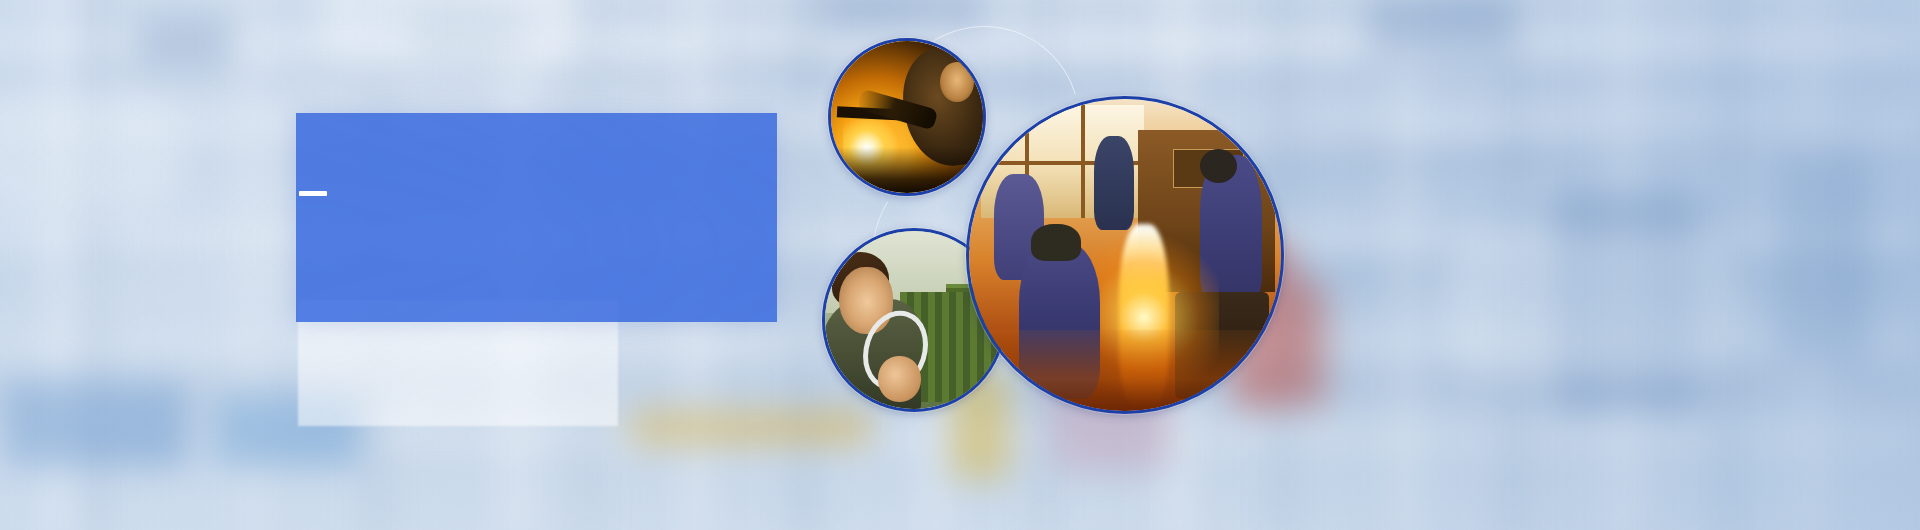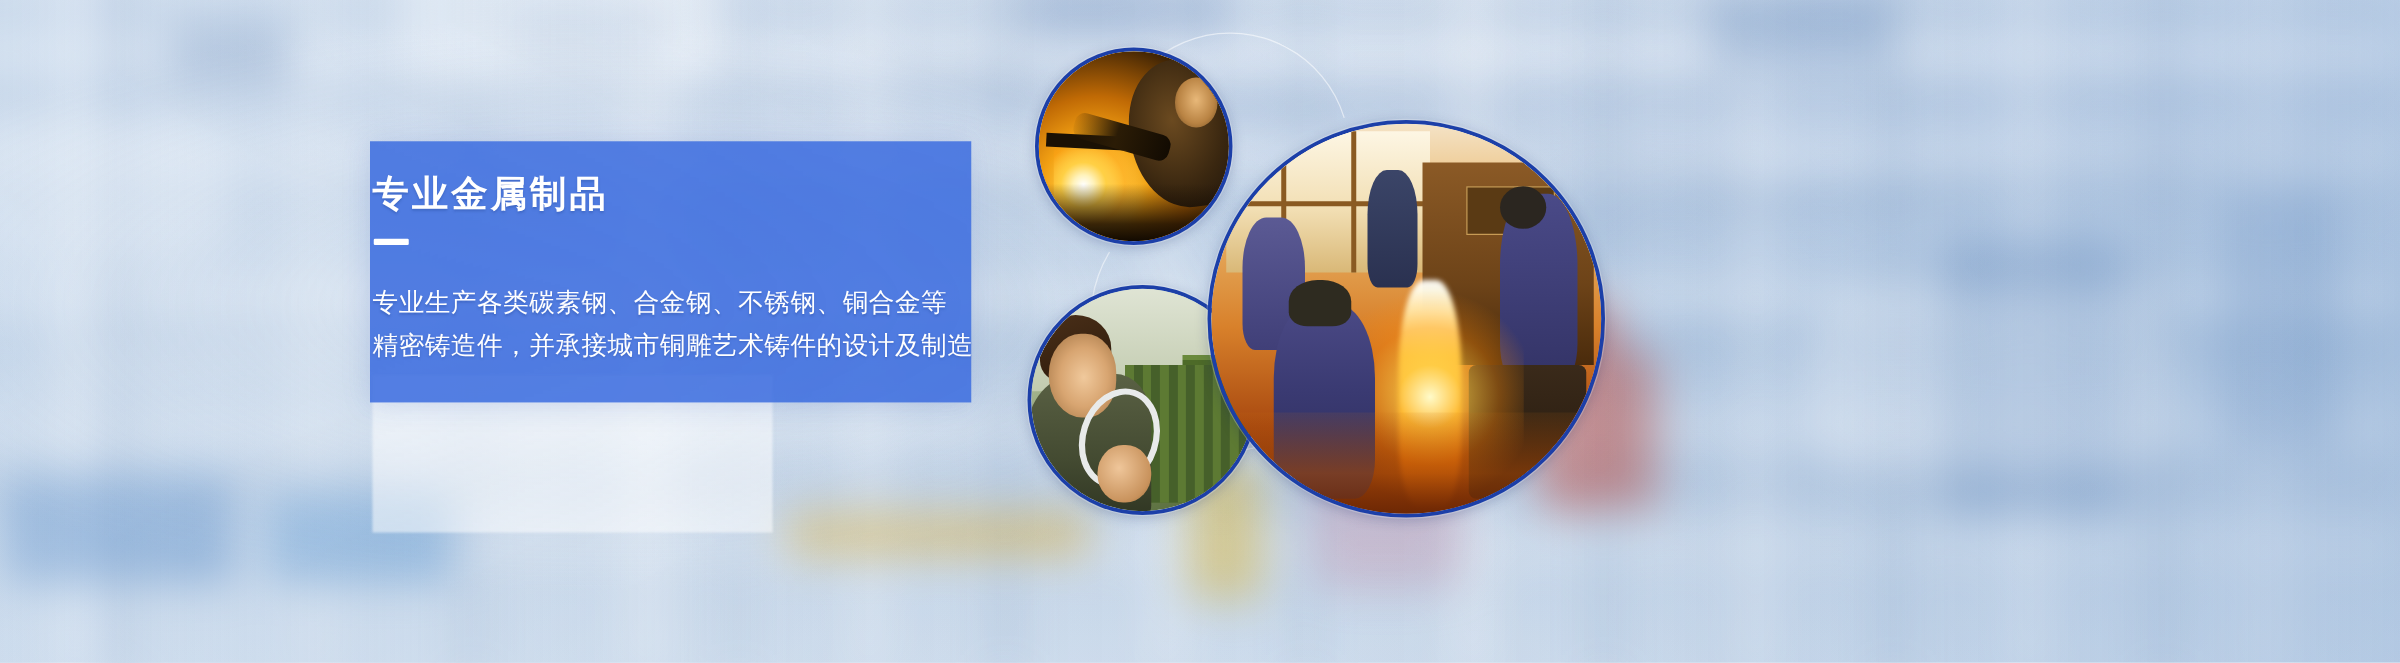--- a/index.html
+++ b/index.html
@@ -315,23 +315,18 @@
       <div class="f-glow"></div>
       <div class="f-w1 f-worker"></div>
       <div class="f-w1h"></div>
       <div class="f-floor"></div>
     </div>
   </div>
 
   <div class="blue-panel" style="left:296px;top:113px;width:481px;height:209px;"></div>
 
   <div class="panel-inner">
-    <div class="panel-title" style="left:298px;top:140px;">专业金属制品</div>
 
     <div class="panel-rule" style="left:299px;top:191px;width:28px;height:5px;"></div>
 
-    <div class="panel-desc" style="left:298px;top:225px;">
-      <div>专业生产各类碳素钢、合金钢、不锈钢、铜合金等</div>
-      <div>精密铸造件，并承接城市铜雕艺术铸件的设计及制造</div>
-    </div>
   </div>
 
 </div>
 
 </body></html>

